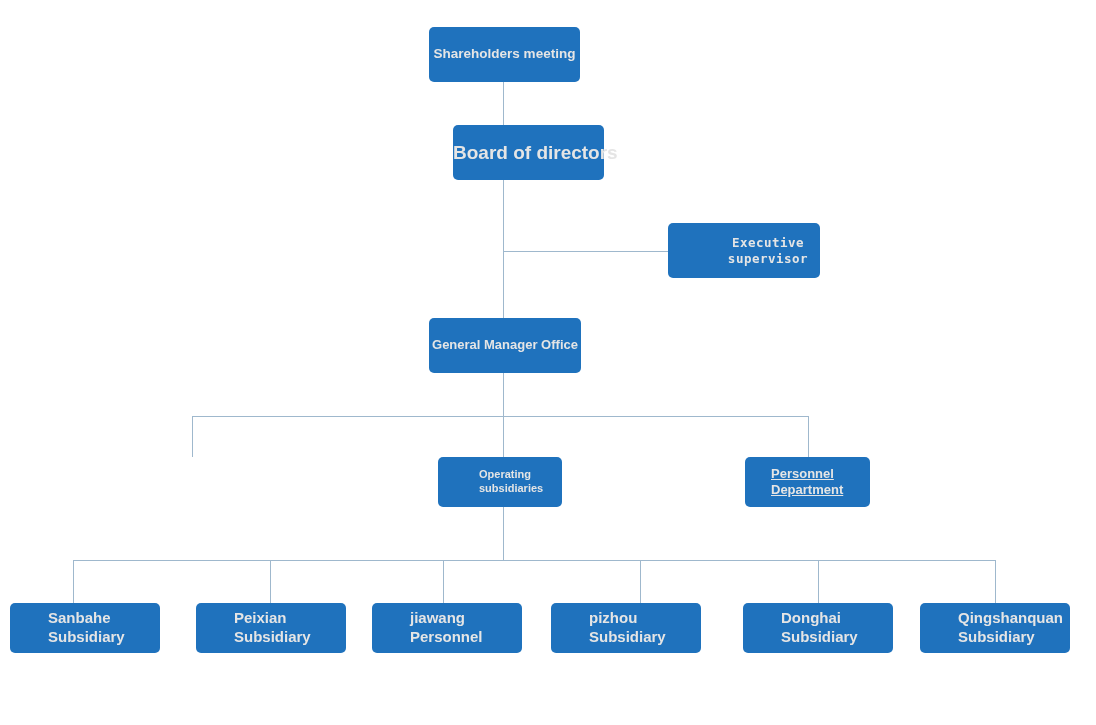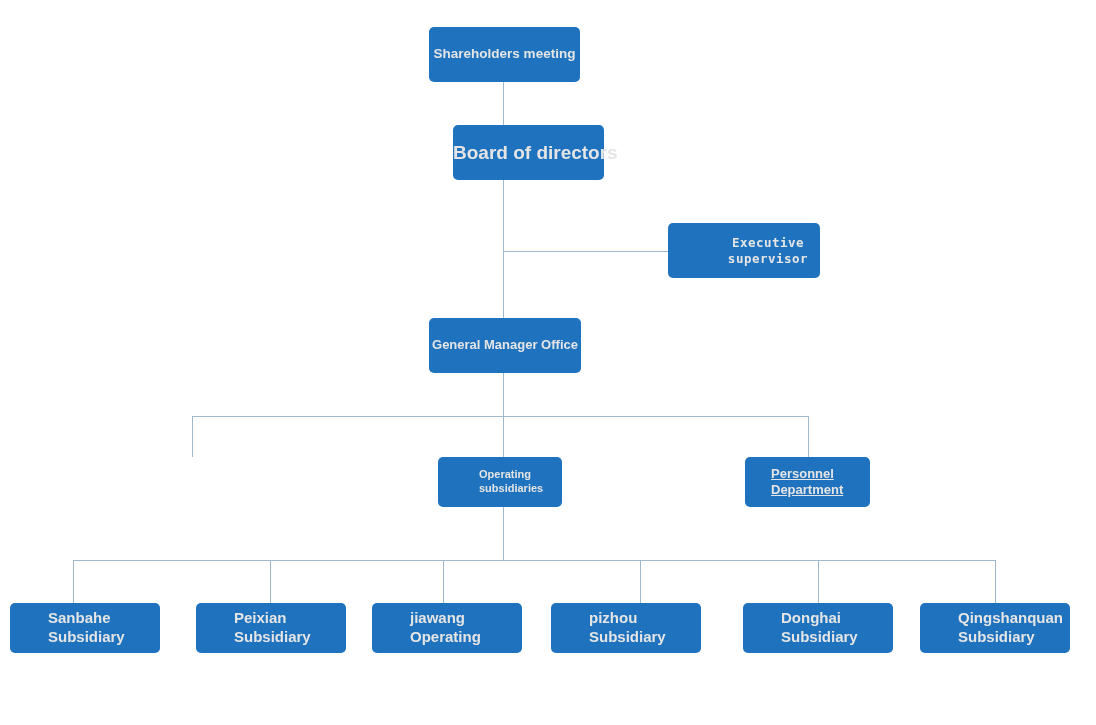--- a/index.html
+++ b/index.html
@@ -177,21 +177,21 @@
   <div class="node indent-text sub sub-0">
     <span class="node-label">Sanbahe
 Subsidiary</span>
   </div>
   <div class="node indent-text sub sub-1">
     <span class="node-label">Peixian
 Subsidiary</span>
   </div>
   <div class="node indent-text sub sub-2">
     <span class="node-label">jiawang
-Operating</span>
+Personnel</span>
   </div>
   <div class="node indent-text sub sub-3">
     <span class="node-label">pizhou
 Subsidiary</span>
   </div>
   <div class="node indent-text sub sub-4">
     <span class="node-label">Donghai
 Subsidiary</span>
   </div>
   <div class="node indent-text sub sub-5">

